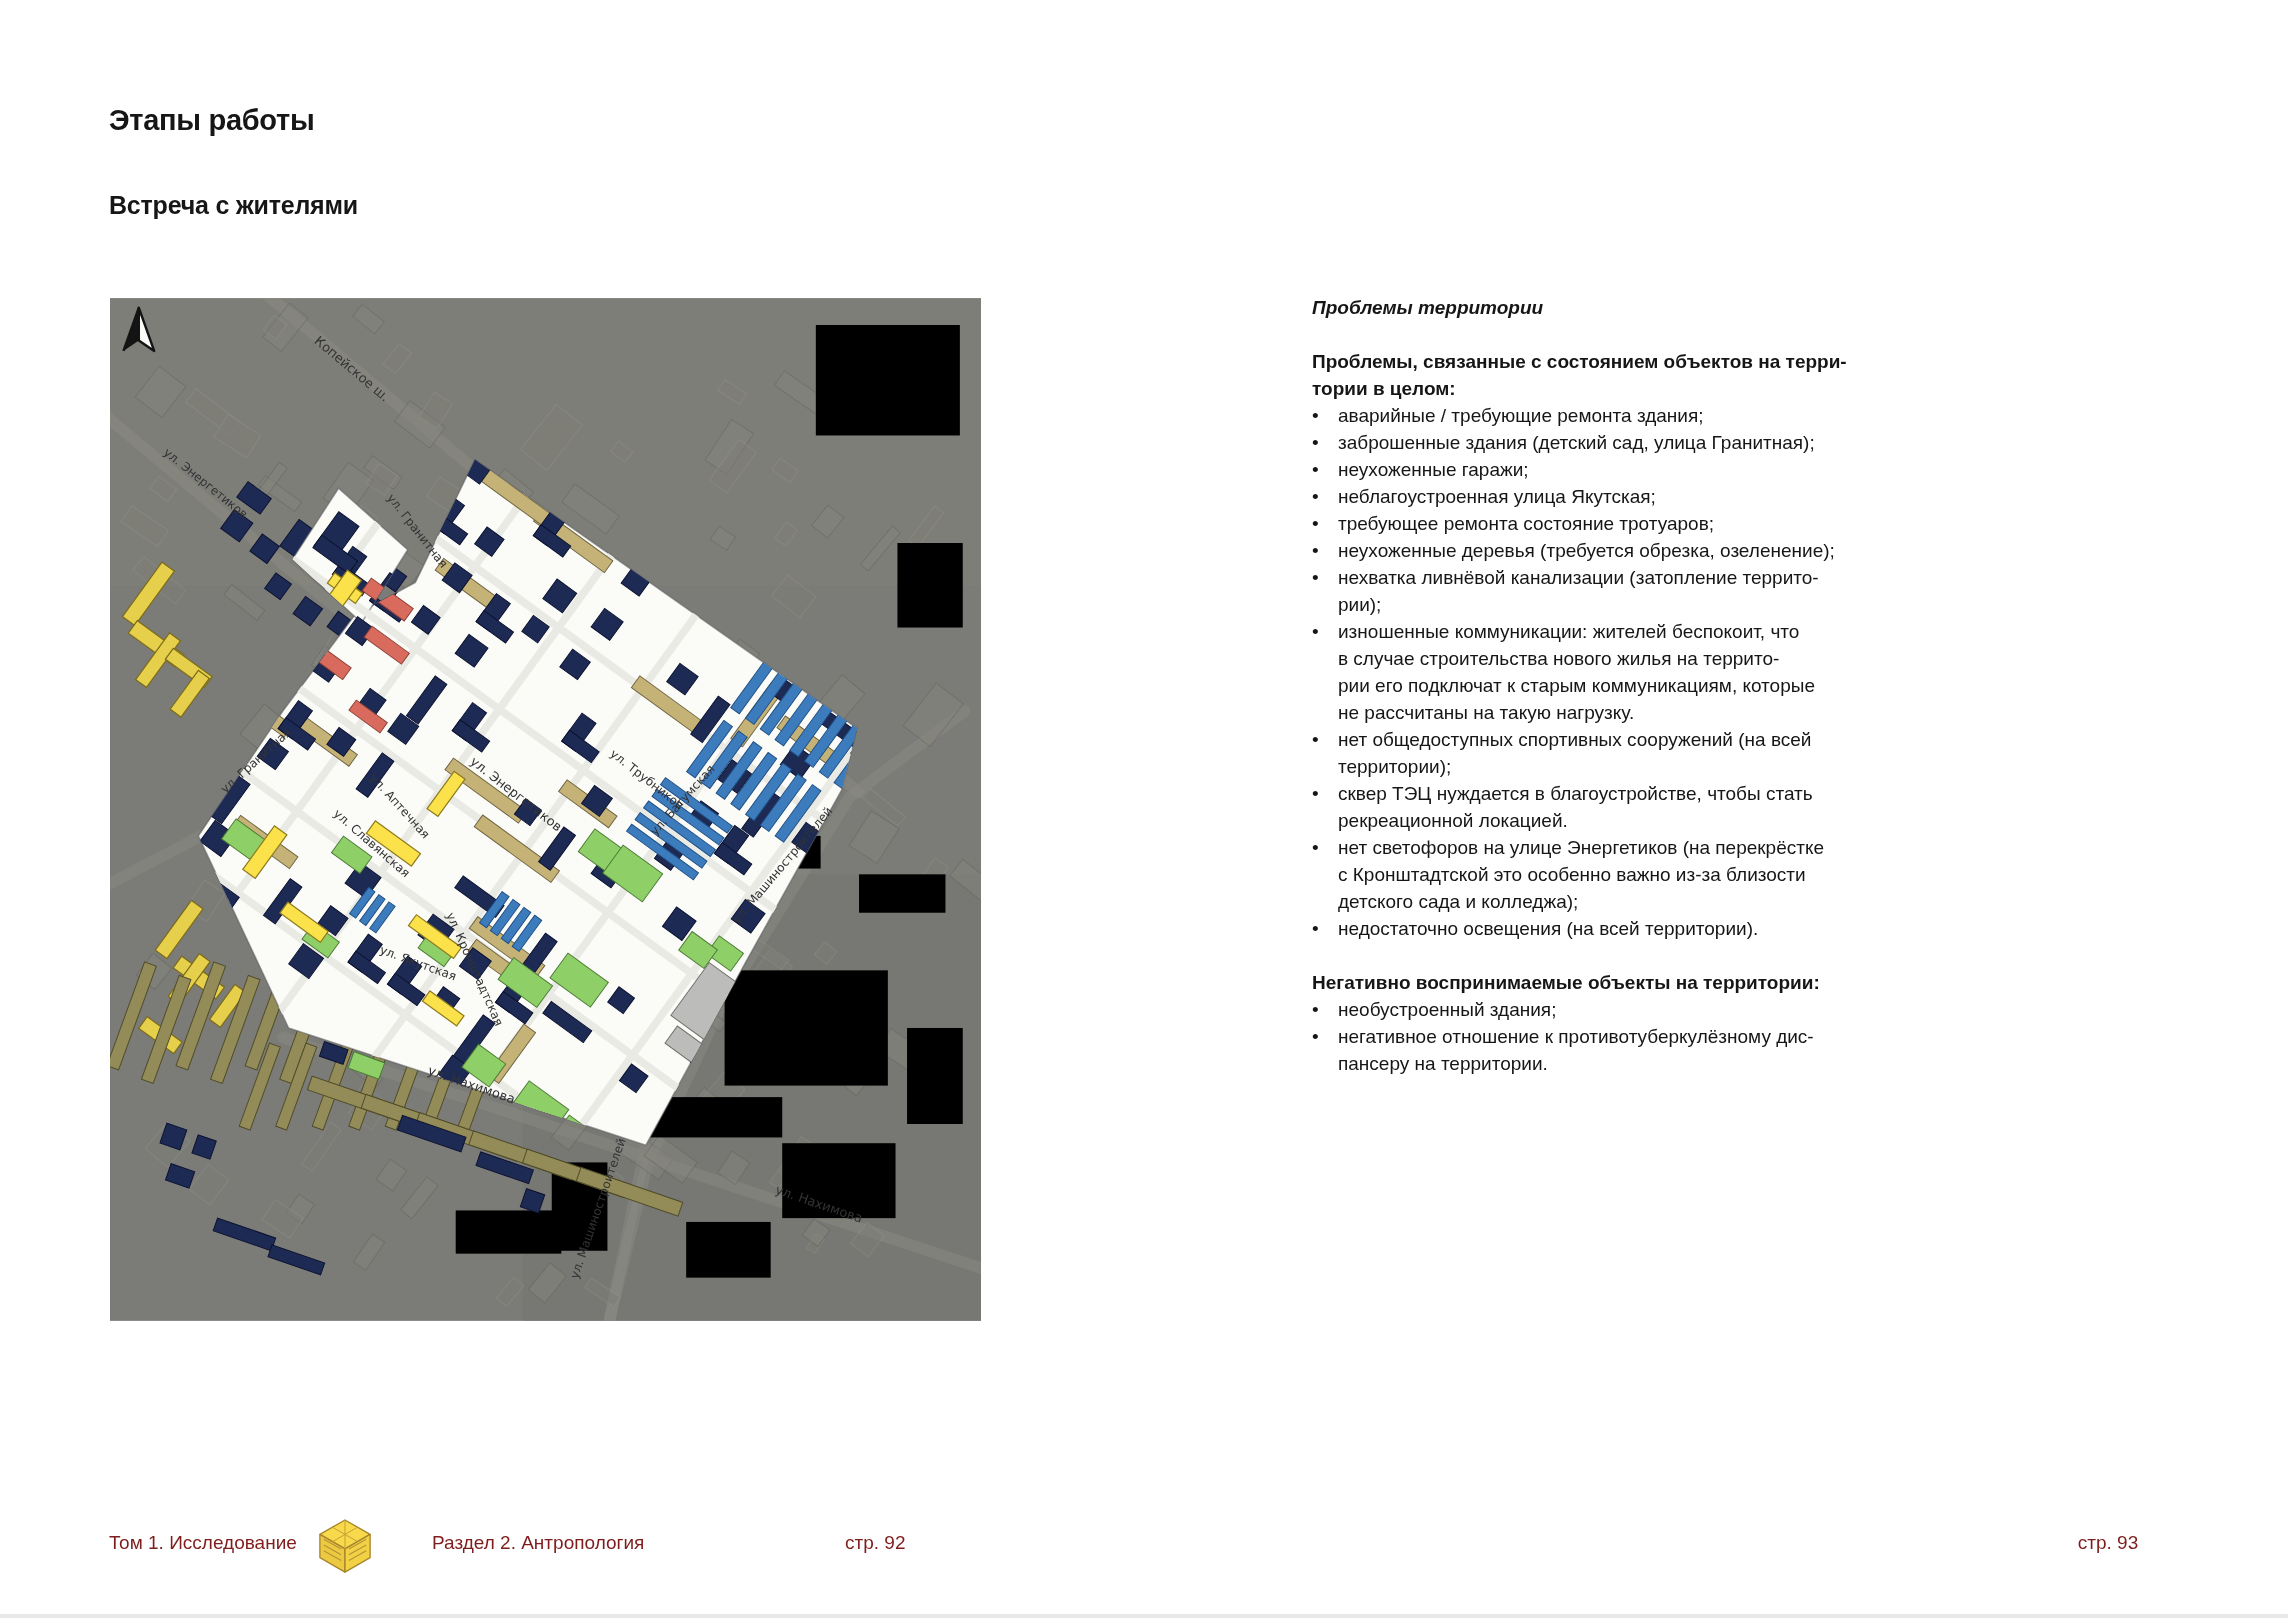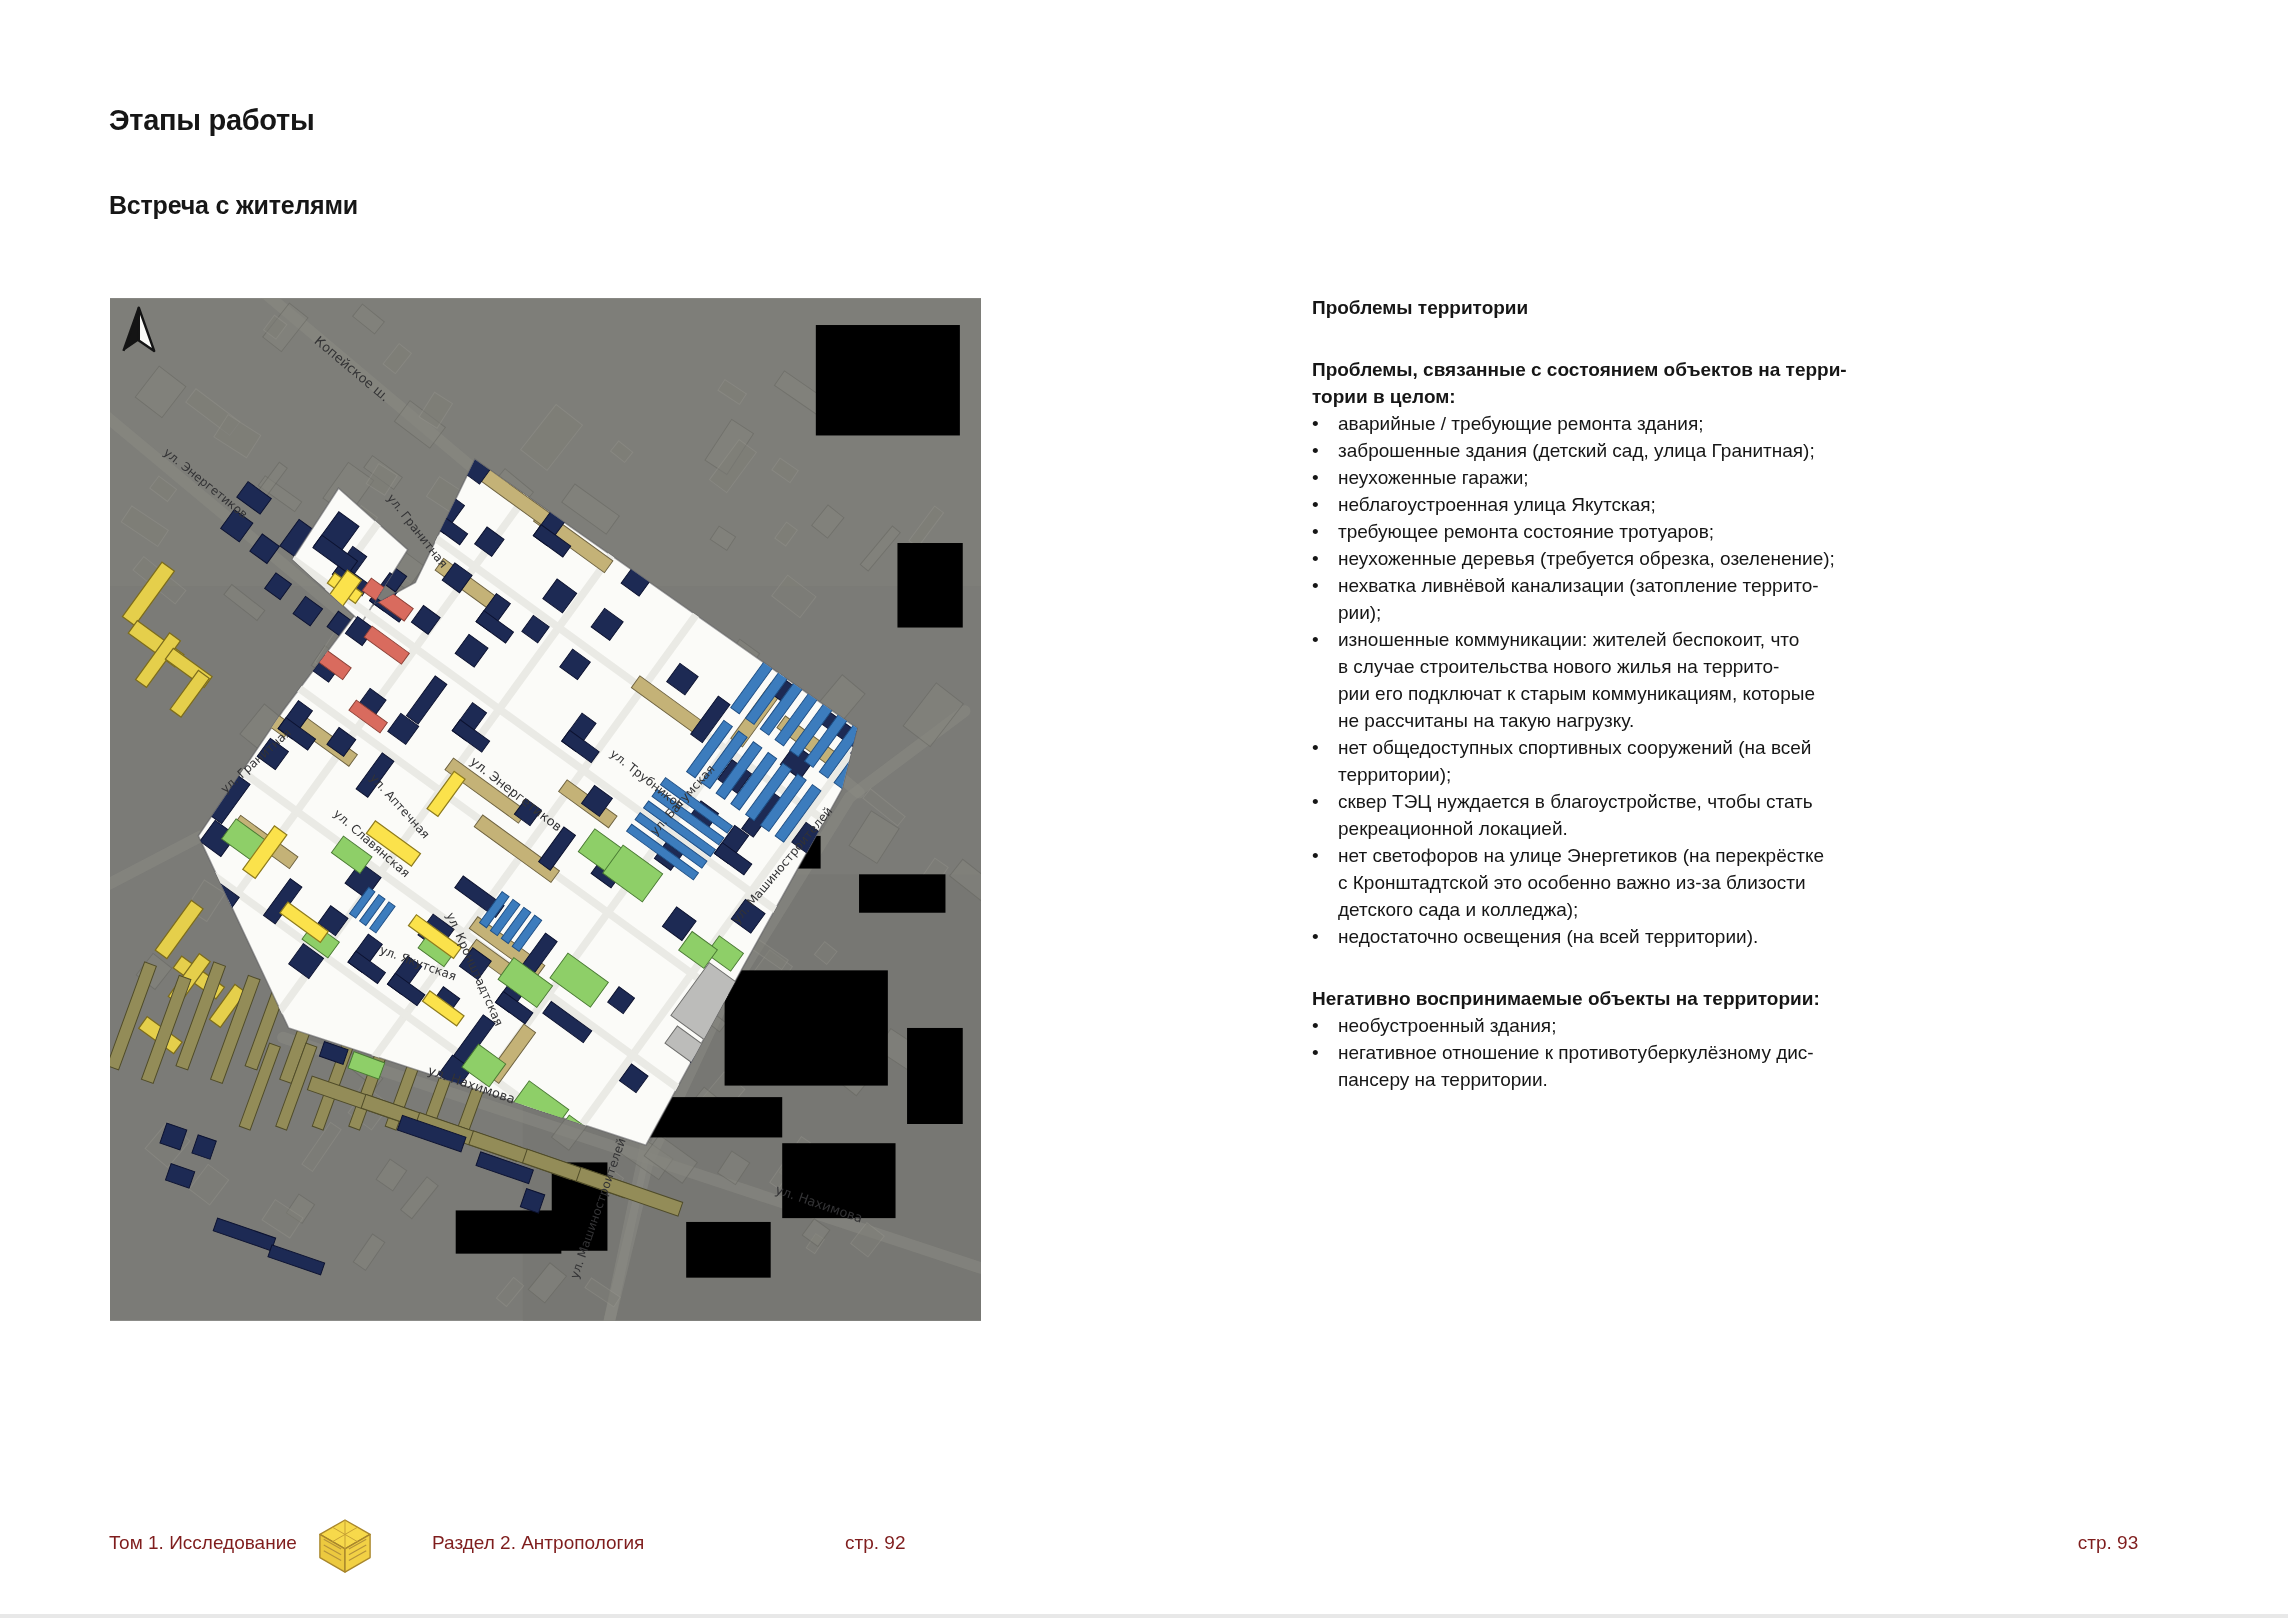--- a/index.html
+++ b/index.html
@@ -24,22 +24,22 @@
   .bT{fill:#c4b277;stroke:#6f6340;stroke-width:1}
   .bR{fill:#d96b5e;stroke:#8c3f35;stroke-width:1}
   .bGr{fill:#bcbcba;stroke:#6e6e6c;stroke-width:1}
   .street{stroke:#eaeae5;stroke-width:8;stroke-linecap:square}
   .terr{fill:#fbfbf8;stroke:#5a5a5c;stroke-width:1.6;stroke-opacity:.55}
   .slabel{font-family:"DejaVu Sans",sans-serif;font-size:12.5px;fill:#333335;}
   .slabel.big{font-size:13.5px;}
 
   
   .rc{position:absolute;left:1312px;top:294px;width:696px;font-size:19px;line-height:27px;}
-  .rc .head{font-weight:700;}
-  .rc .sect-title{font-weight:700;margin-top:35px;white-space:pre-line;}
+  .rc .head{font-weight:700;font-style:italic;}
+  .rc .sect-title{font-weight:700;margin-top:27px;white-space:pre-line;}
   .li{display:flex;}
   .li .dot{flex:none;width:26px;}
   .li .txt{flex:1;white-space:pre-line;}
 
   
   .footer-item{position:absolute;top:1531px;font-size:19px;color:#7f1d1d;line-height:23px;}
   .ft-vol{left:109px;}
   .ft-icon{left:317px;top:1518px;}
   .ft-sec{left:388px;margin-left:44px;}
   .ft-p92{left:845px;width:136px;}

